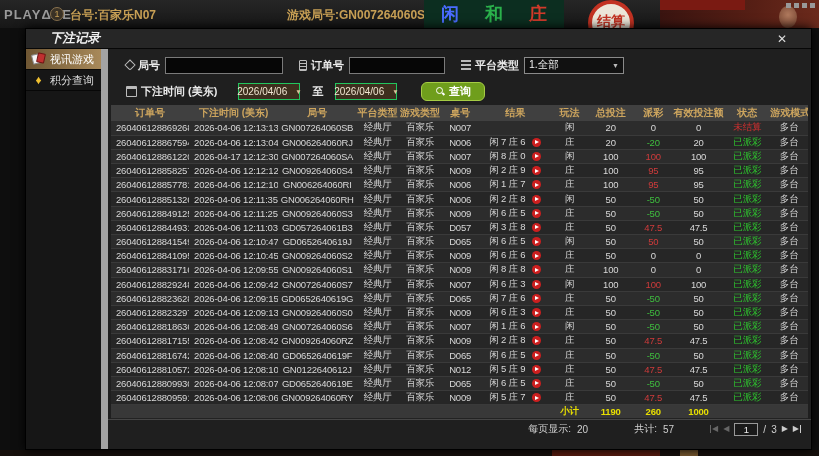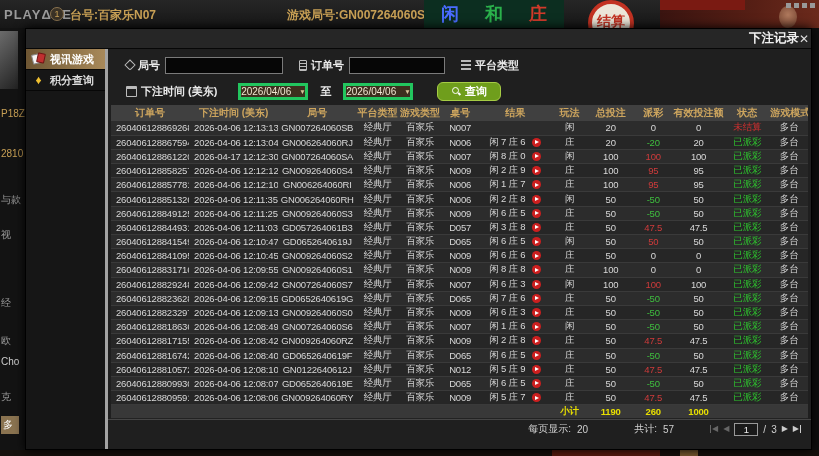--- a/index.html
+++ b/index.html
@@ -42,26 +42,26 @@
   .f7{ top:362px; } .f8{ top:388px; background:#8a7350; color:#fff; padding:2px 6px 2px 2px; }
   .botstrip{ position:absolute; left:0; top:450px; width:819px; height:6px; background:#17100c; z-index:1; }
   .botstrip .b1{ position:absolute; left:552px; top:0; width:108px; height:6px; background:#5a1c10; }
   .botstrip .b2{ position:absolute; left:680px; top:0; width:18px; height:6px; background:#7a5a30; }
 
   
   .modal{ position:absolute; left:25px; top:28px; width:787px; height:422px; z-index:10;
           background:#1f1f1f; border:1px solid #000; box-shadow:0 0 10px #000;
           display:flex; flex-direction:column; }
   .titlebar{ height:20px; background:#262626; border-bottom:1px solid #070707;
-             display:flex; align-items:center; justify-content:flex-end; padding:0 2px; }
+             display:flex; align-items:center; justify-content:space-between; padding:0 24px;font-style:italic; }
   .titlebar .t{ color:#f0f0f0; font-size:12.5px; font-weight:bold; }
   .close{ color:#ddd; font-size:12px; cursor:pointer; line-height:1; }
 
   .mbody{ flex:1; display:flex; }
-  .sidebar{ width:82px; background:#161616; border-right:3px solid #a3a3a3;font-weight:bold; }
+  .sidebar{ width:82px; background:#161616; border-right:7px solid #a3a3a3; }
   .side-item{ height:21px; display:flex; align-items:center; gap:4px; padding-left:5px;
               border-bottom:1px solid #070707; color:#ddd; font-size:11px; cursor:pointer; }
   .side-item.active{ background:linear-gradient(90deg,#6e5633,#a8895a); color:#fff; }
 
   .cards-ico{ position:relative; width:15px; height:14px; flex:0 0 15px; }
   .cards-ico .c1{ position:absolute; left:1px; top:2px; width:8px; height:10px; background:#f5f5f5;
                   border:1px solid #888; border-radius:1px; transform:rotate(-14deg); }
   .cards-ico .c2{ position:absolute; left:6px; top:1px; width:8px; height:10px; background:#c03030;
                   border:1px solid #701515; border-radius:1px; transform:rotate(12deg); }
   .diamond-ico{ width:15px; flex:0 0 15px; color:#f0c030; font-size:12px; line-height:12px; text-align:center; }
@@ -79,21 +79,21 @@
   .flabel{ color:#e8e8e8; font-size:11px; font-weight:bold; margin:0 5px 0 4px; white-space:nowrap; }
   .tinput{ width:118px; height:17px; background:#060606; border:1px solid #7a7a7a;
            color:#eee; font-size:10px; padding:0 3px; }
   .tinput.order{ width:96px; }
   .grp{ display:flex; align-items:center; }
   .grp + .grp{ margin-left:16px; }
   .select{ width:100px; height:17px; background:#111; border:1px solid #8a8a8a; color:#eee;
            font-size:10.5px; display:flex; align-items:center; justify-content:space-between;
            padding:0 4px; cursor:pointer; }
   .select .arr{ font-size:7px; color:#bbb; }
-  .datebtn{ width:70px; height:17px; background:#3d2f1e; border:3px solid #22c55e; color:#f0e6d2;
+  .datebtn{ width:62px; height:17px; background:#3d2f1e; border:1px solid #22c55e; color:#f0e6d2;
             font-size:10px; display:flex; align-items:center; justify-content:center; gap:8px; cursor:pointer; }
   .datebtn .arr{ font-size:6.5px; color:#d8c49a; }
   .to{ color:#e8e8e8; font-size:11px; font-weight:bold; margin:0 12px; }
   .searchbtn{ width:64px; height:19px; margin-left:24px; background:#6f9e1c; border:1px solid #a6cc45;
               border-radius:6px; color:#fff; font-size:11px; font-weight:bold;
               display:flex; align-items:center; justify-content:center; gap:4px; cursor:pointer; }
   .mag{ position:relative; width:9px; height:9px; flex:0 0 9px; }
   .mag::before{ content:""; position:absolute; left:0; top:0; width:5px; height:5px;
                 border:1.5px solid #fff; border-radius:50%; }
   .mag::after{ content:""; position:absolute; left:6px; top:6px; width:3px; height:1.5px;
@@ -161,32 +161,20 @@
       <div class="face"></div>
     </div>
     <div class="corner-icons">
         <i></i>
         <i></i>
         <i></i>
         <i></i>
       </div>
   </div>
 
-  <div class="leftstrip">
-    <div class="avatar"></div>
-    <span class="frag f0">P18Z</span>
-    <span class="frag f1">2810</span>
-    <span class="frag f2">与款</span>
-    <span class="frag f3">视</span>
-    <span class="frag f4">经</span>
-    <span class="frag f5">欧</span>
-    <span class="frag f6">Cho</span>
-    <span class="frag f7">克</span>
-    <span class="frag f8">多</span>
-  </div>
   <div class="botstrip">
       <i class="b1"></i>
       <i class="b2"></i>
     </div>
 
   <div class="modal">
     <div class="titlebar">
       <span class="t">下注记录</span>
       <span class="close">✕</span>
     </div>
@@ -214,20 +202,24 @@
               <input class="tinput" value="" style="">
             </div>
             <div class="grp">
               <span class="doc-ico"></span>
               <span class="flabel">订单号</span>
               <input class="tinput order" value="" style="">
             </div>
             <div class="grp">
               <span class="list-ico"></span>
               <span class="flabel">平台类型</span>
+              <div class="select">
+                <span>1.全部</span>
+                <span class="arr">▼</span>
+              </div>
             </div>
           </div>
           <div class="frow">
             <div class="grp">
               <span class="cal-ico"></span>
               <span class="flabel">下注时间 (美东)</span>
             </div>
             <div class="datebtn" style="margin-left:16px">
               <span>2026/04/06</span>
               <span class="arr">▼</span>

